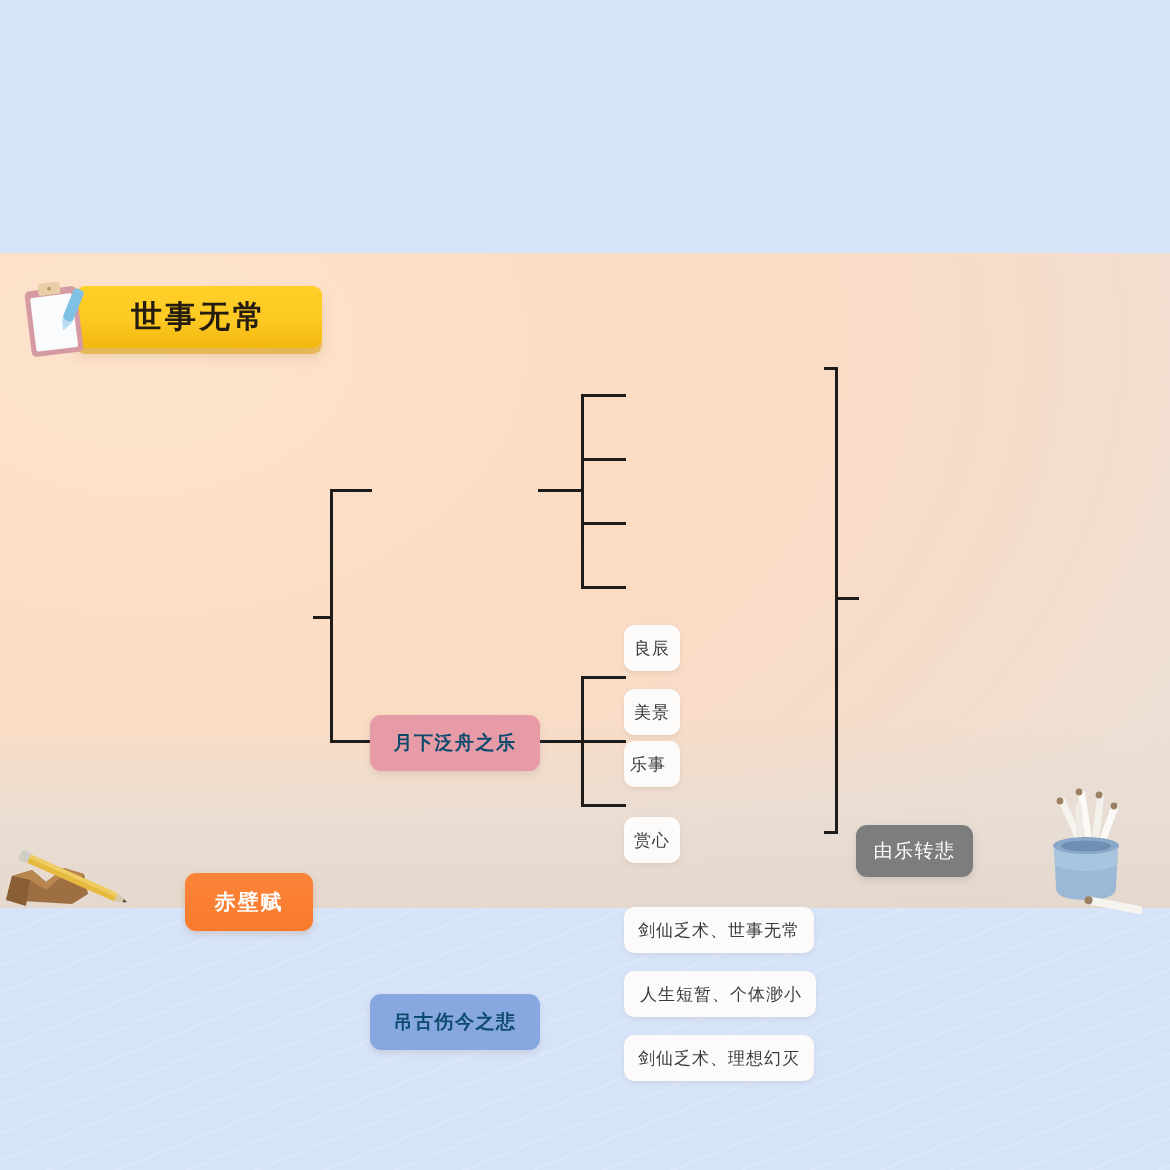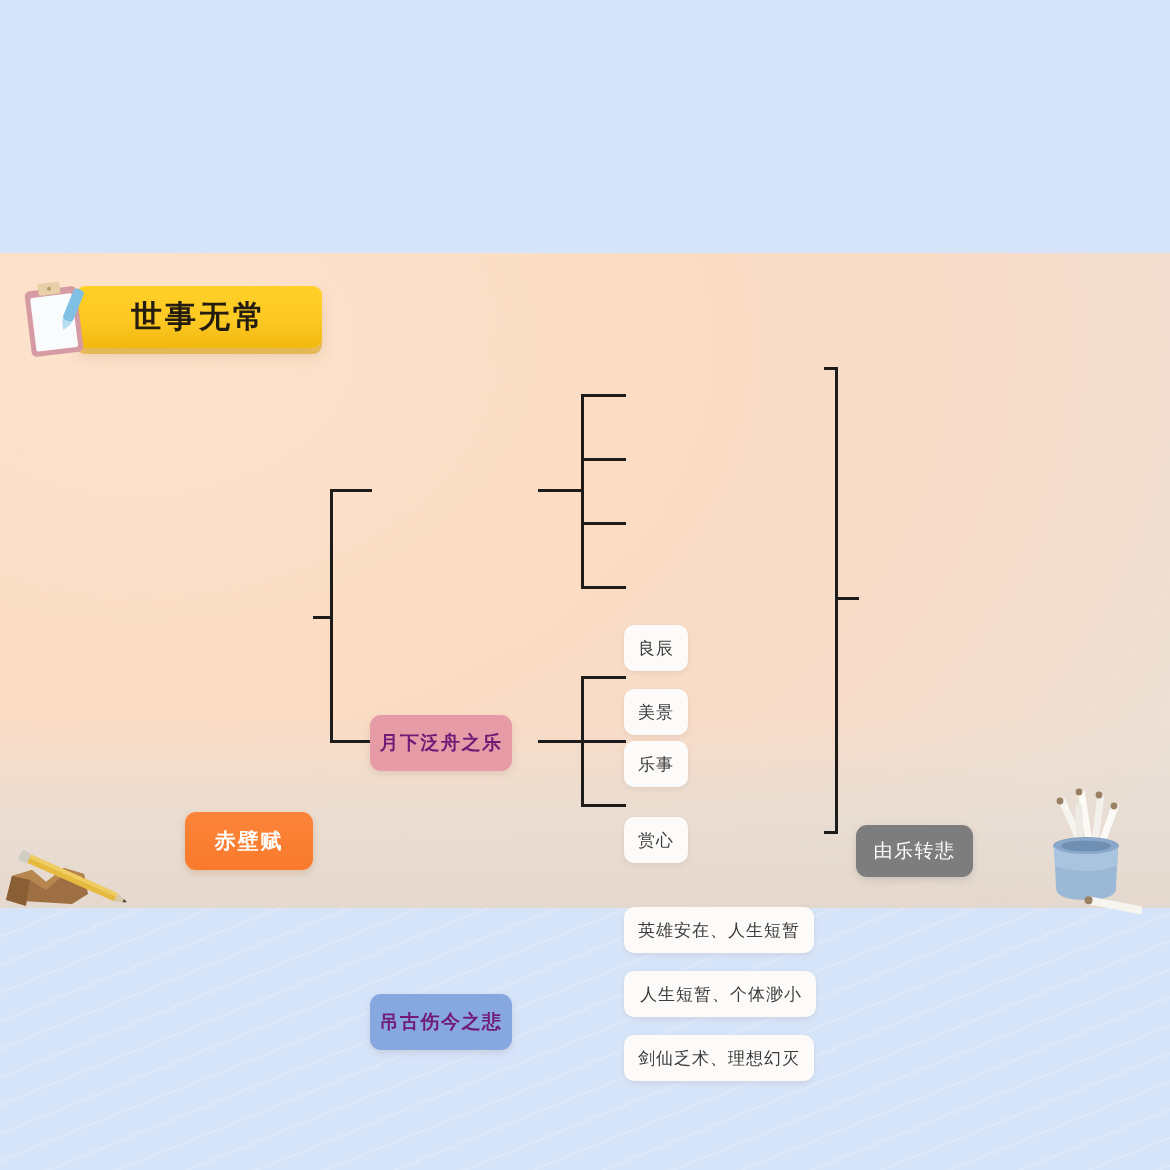--- a/index.html
+++ b/index.html
@@ -111,37 +111,37 @@
     box-sizing: border-box;
     display: flex;
     align-items: center;
     justify-content: center;
     white-space: nowrap;
     font-family: "DejaVu Sans", "Liberation Sans", sans-serif;
   }
 
   .node-root {
     left: 185px;
-    top: 559px;
+    top: 620px;
     width: 128px;
     height: 58px;
     border-radius: 11px;
     background: linear-gradient(to bottom, #fb8439 0%, #f97a2c 100%);
     color: #ffffff;
     font-size: 21px;
     font-weight: bold;
     letter-spacing: 2px;
     box-shadow: 0 3px 7px rgba(170,90,30,0.22);
   }
 
   .node-branch {
-    width: 142px;
+    width: 170px;
     height: 56px;
     border-radius: 11px;
-    color: #701a75;
+    color: #0c4a6e;
     font-size: 19px;
     font-weight: bold;
     letter-spacing: 1.5px;
     box-shadow: 0 3px 7px rgba(130,100,90,0.16);
   }
   .node-branch.pink {
     left: 370px;
     top: 462px;
     background: #e79ba6;
   }
@@ -155,21 +155,21 @@
   .node-leaf {
     height: 46px;
     border-radius: 10px;
     background: #fdfbf9;
     color: #3b3b3b;
     font-size: 17px;
     letter-spacing: 1px;
     padding: 0 14px;
     box-shadow: 0 2px 5px rgba(160,130,115,0.17);
   }
-  .leaf-a { left: 624px; width: 64px; }
+  .leaf-a { left: 624px; width: 56px; }
   .leaf-b { left: 624px; }
 
   .node-summary {
     left: 856px;
     top: 572px;
     width: 117px;
     height: 52px;
     border-radius: 11px;
     background: #7d7d7d;
     color: #ffffff;
@@ -262,21 +262,21 @@
       <span>美景</span>
     </div>
     <div class="node node-leaf leaf-a" style="top:488px;justify-content:flex-end;">
       <span>乐事</span>
     </div>
     <div class="node node-leaf leaf-a" style="top:564px;">
       <span>赏心</span>
     </div>
 
     <div class="node node-leaf leaf-b" style="top:654px;">
-      <span>英雄安在、人生短暂</span>
+      <span>剑仙乏术、世事无常</span>
     </div>
     <div class="node node-leaf leaf-b" style="top:718px;padding-left:16px;">
       <span>人生短暂、个体渺小</span>
     </div>
     <div class="node node-leaf leaf-b" style="top:782px;align-items:center;">
       <span>剑仙乏术、理想幻灭</span>
     </div>
 
     <div class="node node-summary">
       <span>由乐转悲</span>

